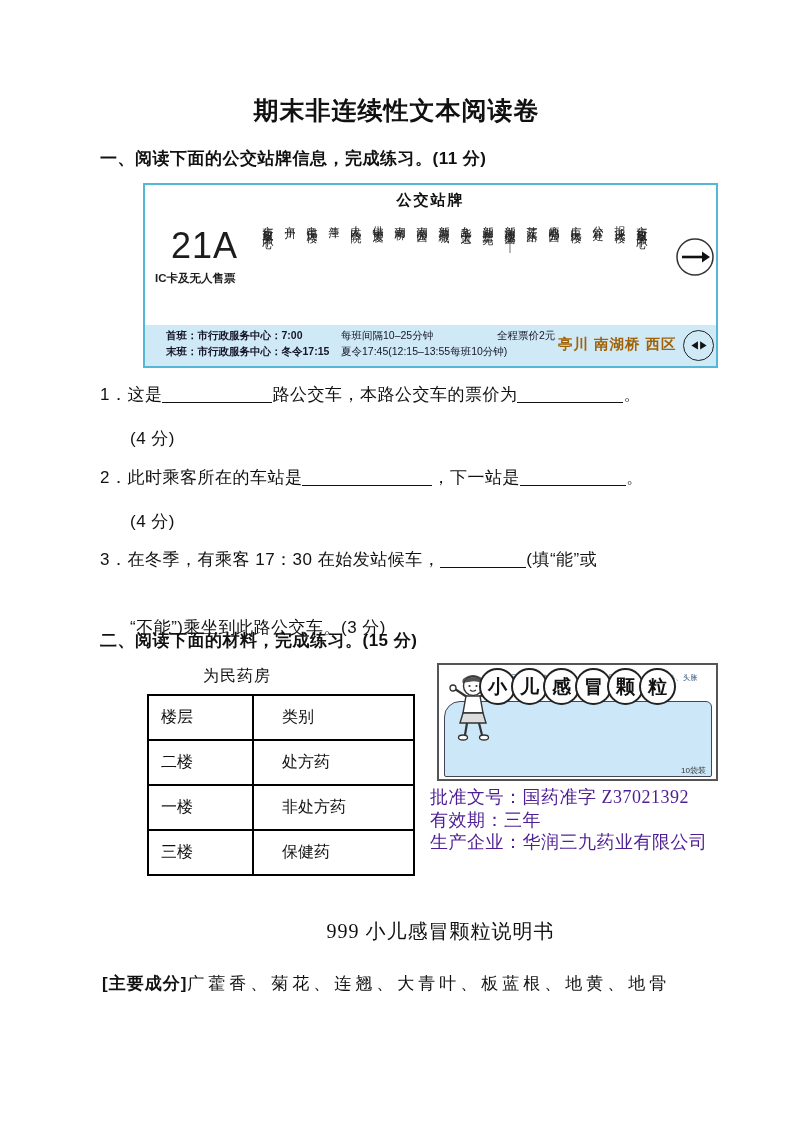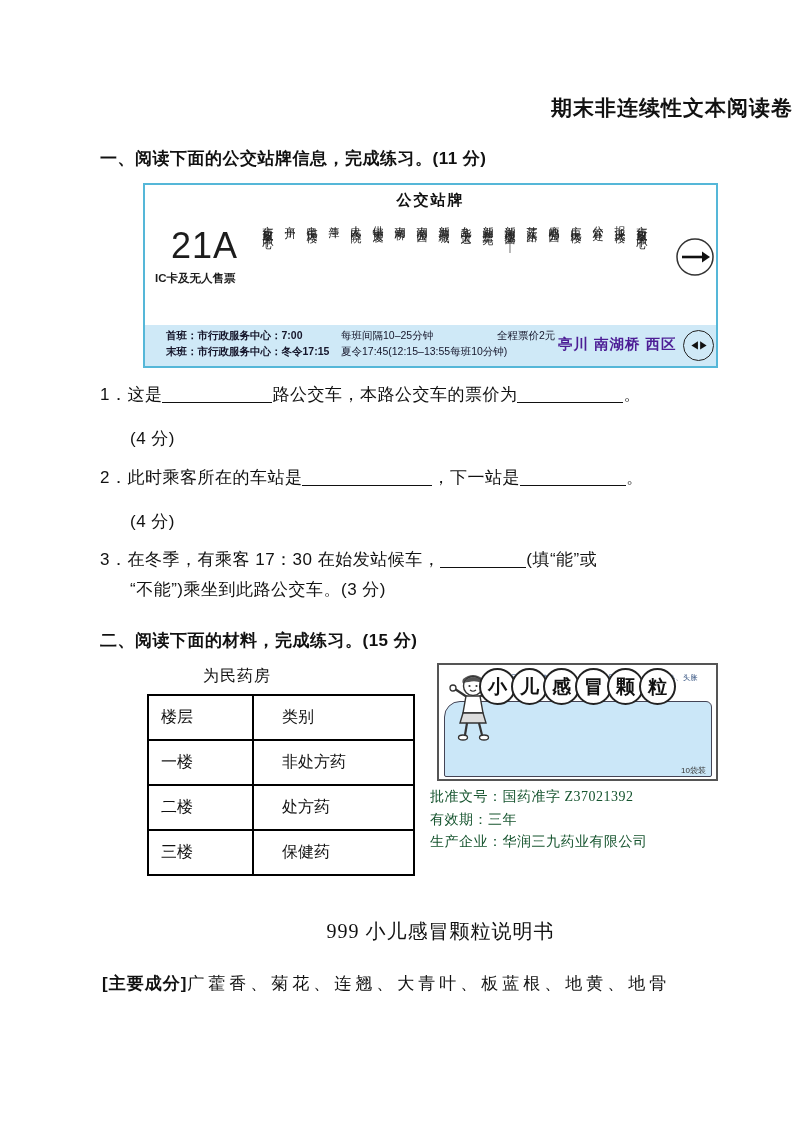--- a/index.html
+++ b/index.html
@@ -4,21 +4,21 @@
 <style>
   html,body{margin:0;padding:0;}
   body{
     width:793px;height:1122px;position:relative;overflow:hidden;
     background:#ffffff;color:#111;
     font-family:"Liberation Sans",sans-serif;
   }
   .abs{position:absolute;}
 
   
-  .doc-title{top:94px;left:0;width:793px;text-align:right;font-size:21px;font-weight:bold;letter-spacing:1px;}
+  .doc-title{top:94px;left:0;width:793px;text-align:center;font-size:25px;font-weight:bold;letter-spacing:1px;}
   .sec-heading{left:100px;font-size:17px;font-weight:bold;letter-spacing:0.5px;}
   .q{left:100px;font-size:17px;letter-spacing:0.5px;white-space:nowrap;}
   .q.indent{left:130px;}
   .blank{display:inline-block;border-bottom:1.5px solid #111;height:15px;vertical-align:-3px;}
 
   
   .bus-sign{left:143px;top:183px;width:571px;height:181px;border:2px solid #55b7d8;background:#fff;}
   .sign-title{top:6px;left:0;width:100%;text-align:center;font-size:15px;font-weight:bold;letter-spacing:2px;}
   .route{left:26px;top:40px;font-size:36px;letter-spacing:1px;color:#1c1c1c;}
   .route-note{left:10px;top:86px;font-size:11.5px;font-weight:bold;color:#1c1c1c;}
@@ -28,21 +28,21 @@
     width:13px;font-size:11px;letter-spacing:2px;line-height:13px;
     font-family:"Liberation Serif",serif;color:#222;position:relative;
   }
   .st-arrow{display:inline-block;margin-top:5px;font-size:15px;transform:scaleY(1.5);transform-origin:center top;letter-spacing:0;}
   .dir-circle{left:530px;top:52px;width:40px;height:40px;}
   .sign-footer{left:0;bottom:0;width:571px;height:41px;background:#cfe9f7;font-size:10.5px;color:#15152a;}
   .sf{position:absolute;white-space:nowrap;}
   .sf-l1{top:4px;}
   .sf-l2{top:20px;}
   .sf-a{left:21px;font-weight:bold;} .sf-b{left:196px;} .sf-c{left:352px;}
-  .sf-landmarks{left:413px;top:10px;font-size:14.5px;font-weight:bold;letter-spacing:1px;color:#4c1d95;}
+  .sf-landmarks{left:413px;top:10px;font-size:14.5px;font-weight:bold;letter-spacing:1px;color:#a16207;}
   .sf-circle{left:538px;top:5px;width:29px;height:29px;border:1.5px solid #222;border-radius:50%;background:#cfe9f7;
     display:flex;align-items:center;justify-content:center;font-size:10px;letter-spacing:-1px;color:#111;}
 
   
   .pharm-title{left:203px;top:666px;font-size:16px;letter-spacing:1px;}
   .pharm-table{left:147px;top:694px;border-collapse:collapse;}
   .pharm-table td{border:2px solid #000;height:43px;font-size:16px;padding:0 0 0 12px;vertical-align:middle;}
   .pharm-table td:first-child{width:91px;}
   .pharm-table td:last-child{width:131px;padding-left:28px;}
 
@@ -53,21 +53,21 @@
   .bubble-row{position:absolute;top:3px;left:0;width:100%;display:flex;justify-content:center;z-index:2;}
   .bubble{width:33px;height:33px;border:2px solid #222;border-radius:50%;background:#fff;margin-left:-5px;
     display:flex;align-items:center;justify-content:center;font-size:19px;font-weight:bold;color:#111;}
   .bubble:first-child{margin-left:0;}
   .med-desc{position:absolute;left:64px;top:7px;right:6px;font-size:7px;line-height:1.8;color:#2a4a7a;
     filter:blur(0.3px);letter-spacing:0.5px;}
   .med-pack{position:absolute;right:10px;bottom:3px;font-size:8px;color:#333;}
   .med-kid{position:absolute;left:6px;top:6px;}
 
   
-  .med-info{left:430px;top:786px;font-family:"Liberation Serif",serif;font-size:14px;color:#14532d;}
+  .med-info{left:430px;top:786px;font-family:"Liberation Serif",serif;font-size:18px;color:#4c1d95;}
   .mi-line{line-height:22.5px;white-space:nowrap;letter-spacing:0.5px;}
   .manual-title{top:918px;left:0;width:793px;text-align:center;font-size:20px;font-family:Liberation Serif, serif;letter-spacing:1px;margin-left:44px;}
   .ingredients{left:102px;top:972px;width:620px;font-size:17px;white-space:nowrap;}
   .ing-label{font-family:"Liberation Sans",sans-serif;font-weight:bold;letter-spacing:1px;}
   .ing-text{font-family:"Liberation Serif",serif;letter-spacing:4px;text-align:center;}
 </style>
 </head>
 <body>
 
 <div class="abs doc-title">期末非连续性文本阅读卷</div>
@@ -125,38 +125,38 @@
 <div class="abs q indent" style="top:427px">(4 分)</div>
 
 <div class="abs q" style="top:466px">
   <span>2．此时乘客所在的车站是</span><span class="blank" style="width:130px"></span><span>，下一站是</span><span class="blank" style="width:106px"></span><span>。</span>
 </div>
 <div class="abs q indent" style="top:510px">(4 分)</div>
 
 <div class="abs q" style="top:548px">
   <span>3．在冬季，有乘客 17：30 在始发站候车，</span><span class="blank" style="width:86px"></span><span>(填“能”或</span>
 </div>
-<div class="abs q indent" style="top:578px">“不能”)乘坐到此路公交车。(3 分)</div>
+<div class="abs q indent" style="top:616px">“不能”)乘坐到此路公交车。(3 分)</div>
 
 <div class="abs sec-heading" style="top:629px">二、阅读下面的材料，完成练习。(15 分)</div>
 
 <div class="abs pharm-title">为民药房</div>
 <table class="abs pharm-table">
     <tbody>
       <tr>
         <td>楼层</td>
         <td>类别</td>
       </tr>
       <tr>
+        <td>二楼</td>
+        <td>处方药</td>
+      </tr>
+      <tr>
         <td>一楼</td>
         <td>非处方药</td>
-      </tr>
-      <tr>
-        <td>二楼</td>
-        <td>处方药</td>
       </tr>
       <tr>
         <td>三楼</td>
         <td>保健药</td>
       </tr>
     </tbody>
   </table>
 
 <div class="abs med-box">
   <div class="med-panel"></div>

